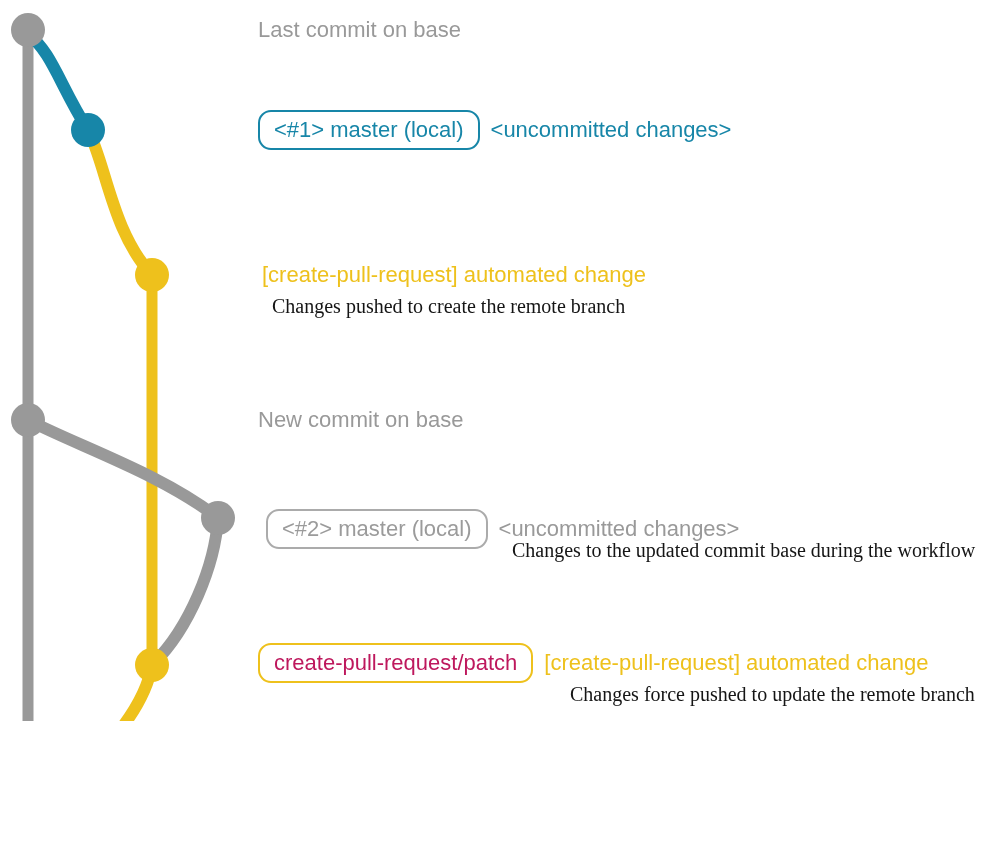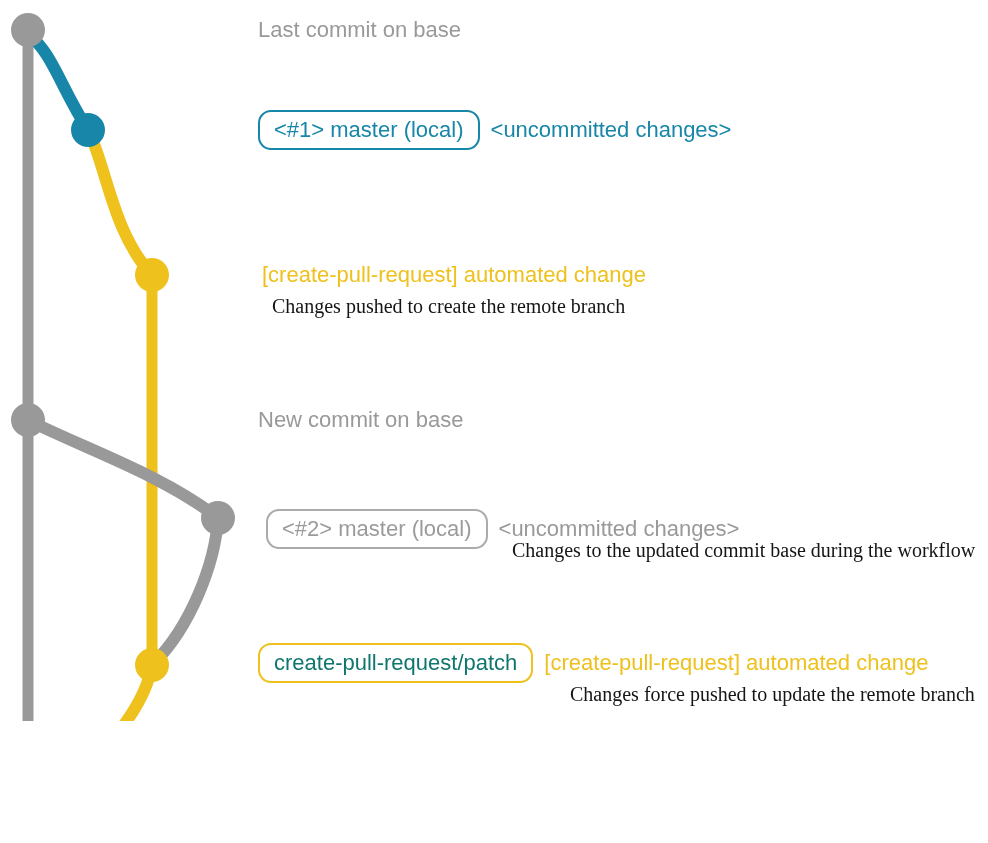--- a/index.html
+++ b/index.html
@@ -48,21 +48,21 @@
     display: inline-block;
     font-size: 22px;
     line-height: 26px;
     padding: 5px 14px;
     border-radius: 13px;
     border: 2px solid;
     background: #ffffff;
   }
   .badge-teal { color: #1786a8; border-color: #1786a8; }
   .badge-gray { color: #9b9b9b; border-color: #ababab; }
-  .badge-yellow { color: #0f766e; border-color: #eec11c; }
+  .badge-yellow { color: #be185d; border-color: #eec11c; }
 </style>
 </head>
 <body>
 
 <div class="stage">
 
   <svg class="graph-svg" width="260" height="843" viewBox="0 0 260 843">
 
     <path d="M 28 30 L 28 810" fill="none" stroke-width="11" stroke="#999999"></path>
 

